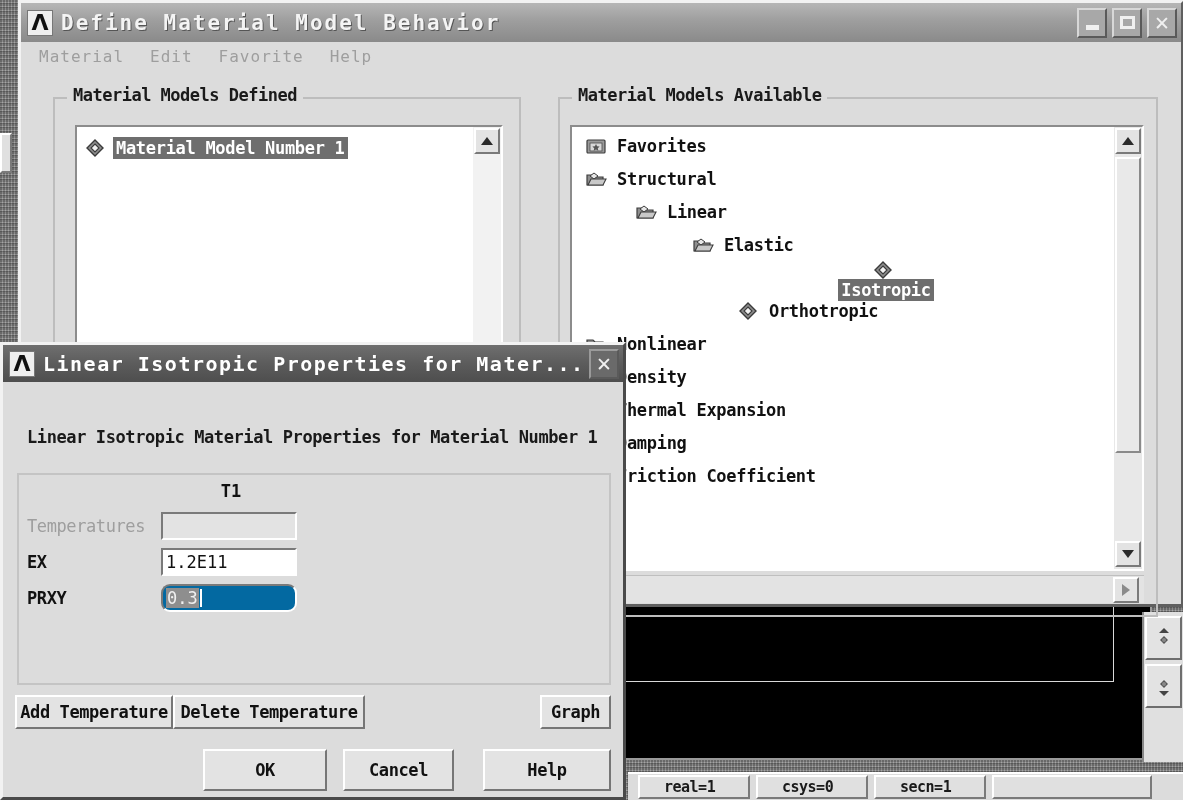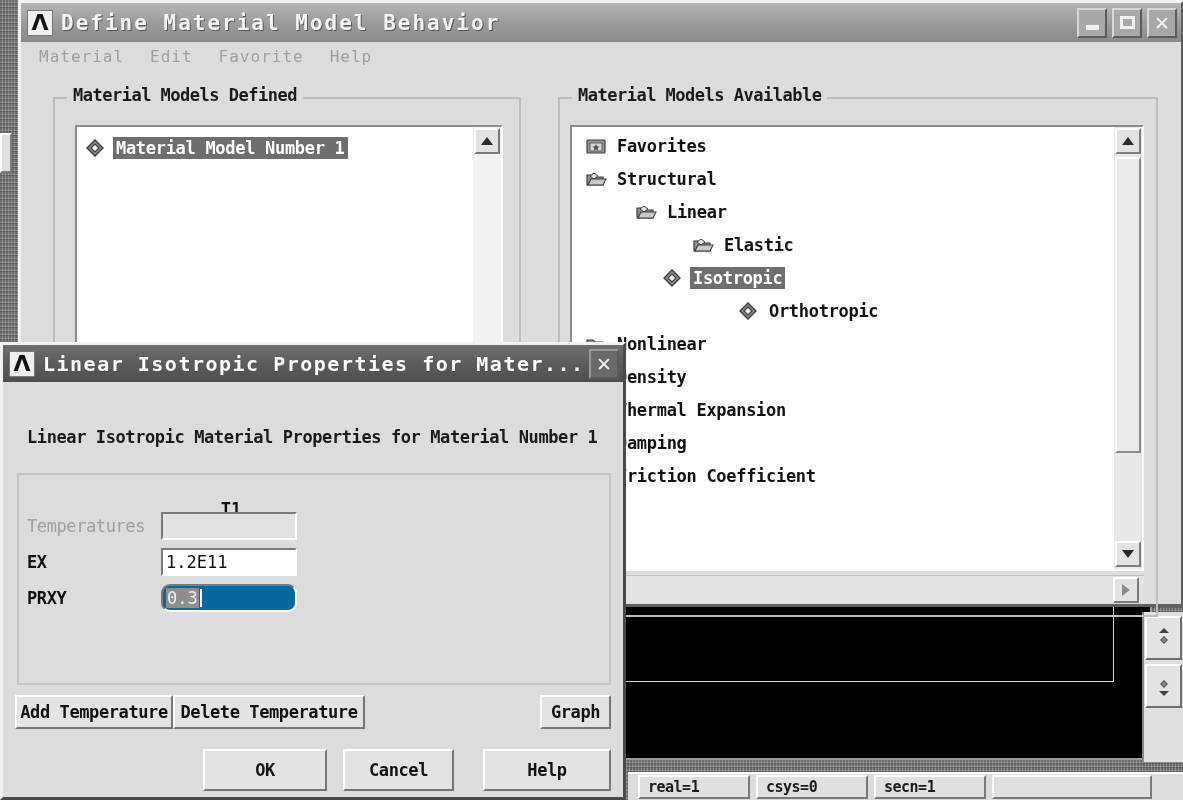--- a/index.html
+++ b/index.html
@@ -50,21 +50,21 @@
     position: absolute; left: 628px; top: 772px; width: 555px; height: 28px;
     background: #dcdcdc;
     border-top: 2px solid #ffffff;
     display: flex; align-items: center; gap: 6px; padding-left: 10px;
   }
   #statusbar .cell {
     height: 24px; min-width: 112px;
     background: #e0e0e0;
     border-top: 2px solid #ffffff; border-left: 2px solid #ffffff;
     border-right: 2px solid #7a7a7a; border-bottom: 2px solid #7a7a7a;
-    display: flex; align-items: center; padding-left: 8px;
+    display: flex; align-items: center; padding-left: 24px;
     font-size: 15px; font-weight: bold; color: #1a1a1a;
     letter-spacing: -0.5px;
   }
   #statusbar .cell.blank { min-width: 160px; }
 
   
   #left-sliver {
     position: absolute; left: 0px; top: 133px; width: 12px; height: 40px;
     background: #e0e0e0;
     border: 2px solid #ffffff;
@@ -208,21 +208,21 @@
     letter-spacing: -0.4px;
     font-family: "DejaVu Sans Mono", monospace;
   }
 
   #prop-area {
     position: absolute; left: 14px; top: 128px; width: 594px; height: 212px;
     background: #dcdcdc;
     border: 2px solid #c4c4c4;
   }
   .col-head {
-    position: absolute; left: 142px; top: 24px; width: 140px;
+    position: absolute; left: 142px; top: 6px; width: 140px;
     text-align: center; font-size: 17px; font-weight: bold; color: #111;
     font-family: "DejaVu Sans Mono", monospace;
   }
   .prop-row { position: absolute; left: 8px; height: 30px; width: 100%; display: flex; align-items: center; }
   .prop-row .pname {
     width: 134px; font-size: 17px; font-weight: bold; color: #111;
     letter-spacing: -0.4px;
     font-family: "DejaVu Sans Mono", monospace;
   }
   .prop-row .pname.disabled { color: #9e9e9e; font-weight: normal; }
@@ -384,21 +384,21 @@
             <span class="ico">
               <svg width="22" height="18" viewBox="0 0 22 18" aria-hidden="true">
                 <path d="M2 15 L2 5 L8 5 L10 7 L18 7 L18 15 Z" fill="#8f8f8f" stroke="#3c3c3c" stroke-width="1.2"></path>
                 <polygon points="9,3 13,6 9,9 5,6" fill="#e6e6e6" stroke="#3c3c3c" stroke-width="1"></polygon>
                 <path d="M3 15 L6 9 L21 9 L18 15 Z" fill="#c9c9c9" stroke="#3c3c3c" stroke-width="1.1"></path>
               </svg>
             </span>
             <span class="lbl">Elastic</span>
           </div>
 
-          <div class="row" style="padding-left:88px;">
+          <div class="row" style="padding-left:88px;flex-direction:column;">
             <span class="ico">
               <svg width="18" height="18" viewBox="0 0 18 18" aria-hidden="true">
                 <polygon points="9,1 17,9 9,17 1,9" fill="#8d8d8d" stroke="#3a3a3a" stroke-width="1.4"></polygon>
                 <polygon points="9,5 13,9 9,13 5,9" fill="#f2f2f2" stroke="#3a3a3a" stroke-width="1.1"></polygon>
               </svg>
             </span>
             <span class="lbl sel">Isotropic</span>
           </div>
 
           <div class="row" style="padding-left:164px;text-align:center;">

